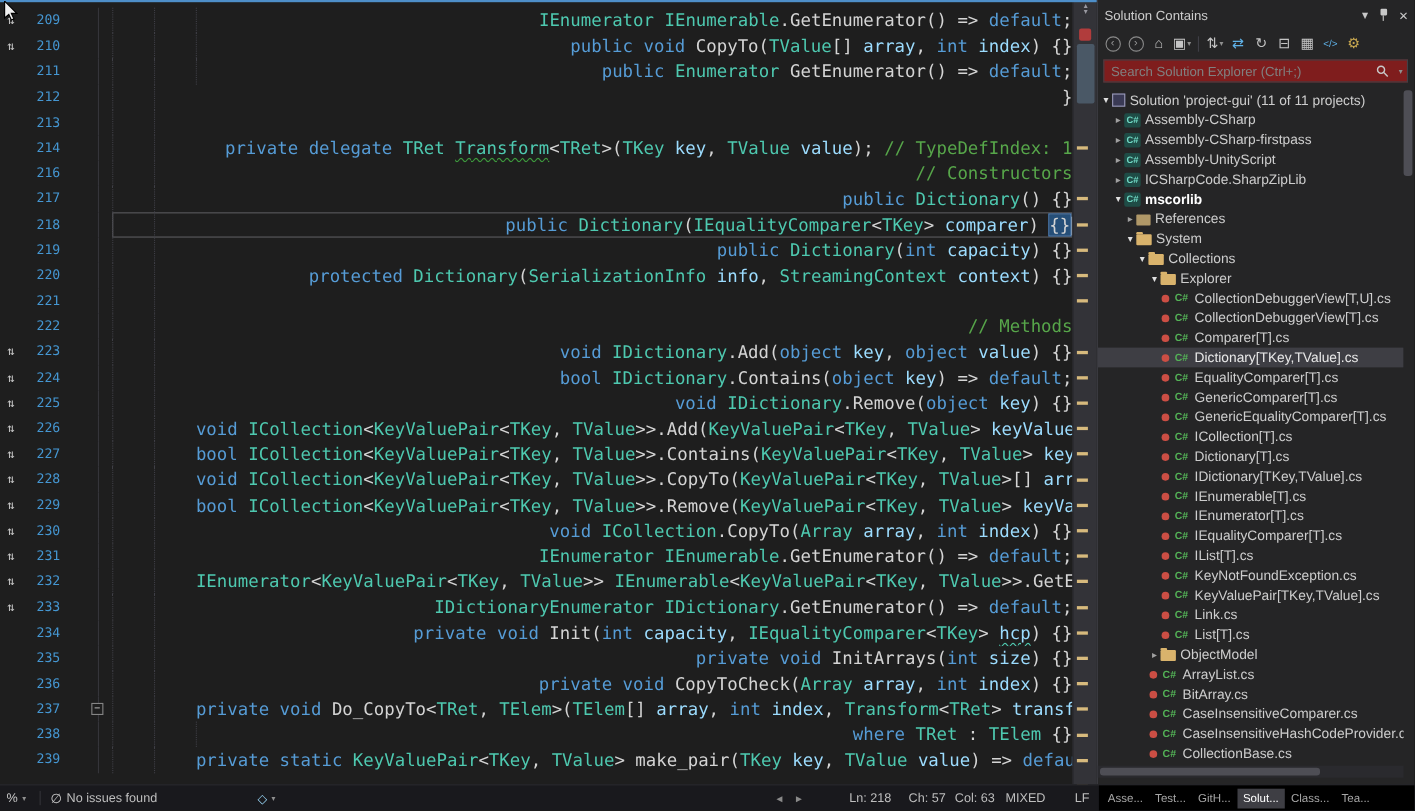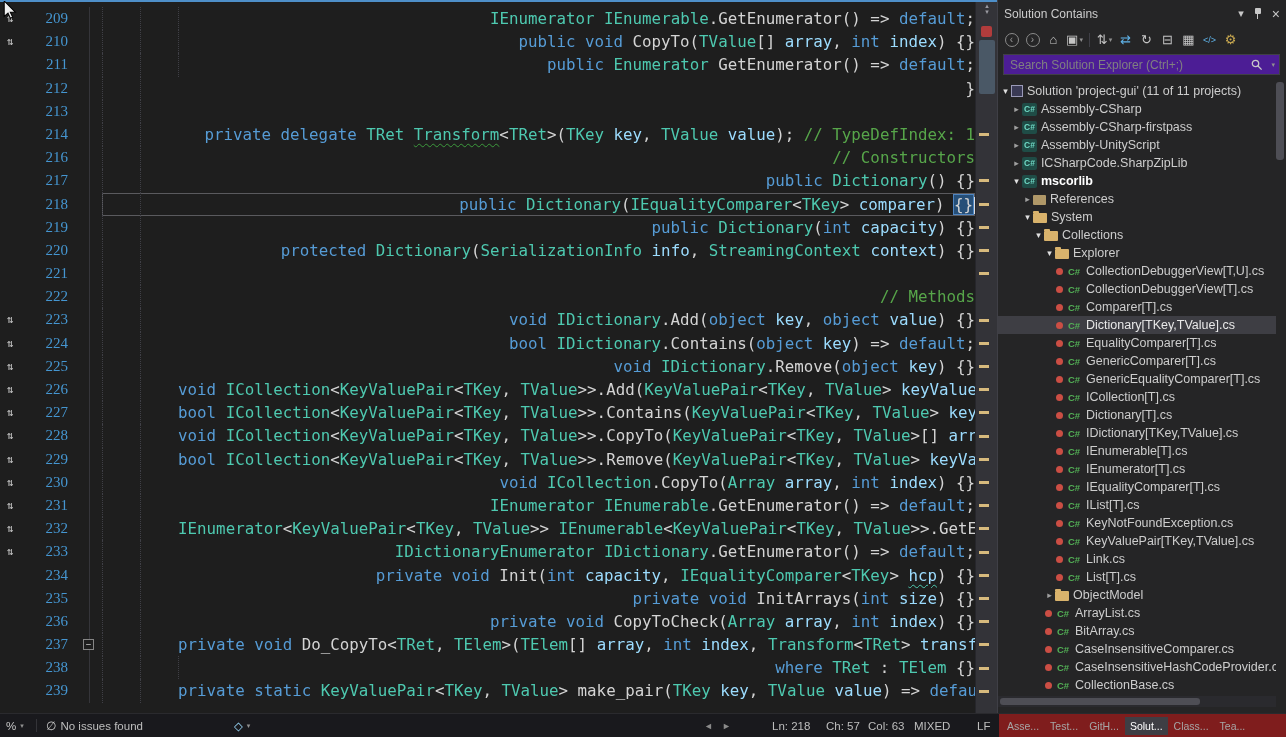--- a/index.html
+++ b/index.html
@@ -6,21 +6,21 @@
   html,body { width:1286px; height:737px; overflow:hidden; background:#1E1E1E;
               font-family:"Liberation Sans", sans-serif; }
   .app { position:relative; width:1286px; height:737px; background:#1E1E1E; }
 
   
   .editor { position:absolute; left:0; top:0; width:975px; height:713px; overflow:hidden; background:#1E1E1E; }
   .top-accent { position:absolute; left:0; top:0; width:997px; height:2px; background:#4E8FC9; z-index:6; }
   #code-lines { position:absolute; left:0; top:7px; right:0; }
   .code-line { display:flex; height:23.2px; font-family:"DejaVu Sans Mono", monospace; font-size:15.8px; line-height:23.2px; white-space:pre; }
   .cell-icon { width:20px; text-align:center; font-size:11px; line-height:23.2px; color:#C8C8C8; flex:none; }
-  .cell-num  { width:56px; text-align:right; padding-right:8px; color:#4596D1; flex:none; font-size:15px;font-family:Liberation Serif, serif; }
+  .cell-num  { width:56px; text-align:center; padding-right:8px; color:#4596D1; flex:none; font-size:12px; }
   .cell-fold { width:26px; flex:none; position:relative; }
   .cell-fold::before { content:""; position:absolute; left:13px; top:0; bottom:0; width:1px; background:#35353A; }
   .foldbox { position:absolute; left:7px; top:6px; width:11px; height:11px; border:1px solid #858585; background:#1E1E1E;
              color:#C8C8C8; font-size:9px; line-height:9px; text-align:center; z-index:2; }
   .cell-code { flex:1; position:relative; overflow:visible;text-align:right; }
   .guide { position:absolute; top:0; bottom:0; border-left:1px dotted #3F3F46; }
   .codetext { position:relative; display:inline-block; }
   .code-line.current .cell-code { outline:1px solid #5A5A5E; outline-offset:-1px; }
   .tok.k { color:#569CD6; }
   .tok.t { color:#4EC9B0; }
@@ -51,21 +51,21 @@
   .hicon { font-size:11px; cursor:default; }
   .pin-shape { position:relative; width:10px; height:13px; display:inline-block; }
   .pin-shape::before { content:""; position:absolute; left:2px; top:1px; width:6px; height:6px; background:#C8C8C8; border-radius:1px; }
   .pin-shape::after  { content:""; position:absolute; left:4px; top:7px; width:1px; height:5px; background:#C8C8C8; }
   .close-x { font-size:14px; line-height:12px; }
   .se-toolbar { height:25px; display:flex; align-items:center; padding:0 4px; gap:2px; }
   .tbicon { min-width:19px; height:18px; display:flex; align-items:center; justify-content:center; color:#C4C4C4; font-size:13px; }
   .tbicon .circ { width:14px; height:14px; border:1px solid #8A8A8A; border-radius:50%; font-size:10px; line-height:12px; text-align:center; color:#9A9A9A; }
   .tbicon .caret { font-size:7px; color:#909090; margin-left:1px; }
   .tbsep { width:1px; height:14px; background:#3F3F46; margin:0 3px; }
-  .se-search { position:relative; margin:2px 6px 3px 5px; height:21px; background:#4c1d95; border:1px solid #404046; }
+  .se-search { position:relative; margin:2px 6px 3px 5px; height:21px; background:#7f1d1d; border:1px solid #404046; }
   .se-search input { position:absolute; inset:0; background:transparent; border:none; outline:none; color:#C8C8C8;
                      font-family:"Liberation Sans", sans-serif; font-size:12px; padding:0 30px 0 6px; }
   .se-search input::placeholder { color:#808080; }
   .search-mag { position:absolute; right:16px; top:4px; }
   .search-caret { position:absolute; right:4px; top:6px; font-size:7px; color:#909090; }
   .se-tree { position:absolute; left:0; right:10px; top:80px; bottom:18px; overflow:hidden; padding-top:2px; }
   .trow { height:18px; display:flex; align-items:center; white-space:nowrap; color:#CDCDCD; font-size:12.5px; }
   .trow.sel { background:#3E3E44; color:#E8E8E8; }
   .arrow { width:11px; flex:none; font-size:9px; text-align:center; }
   .arrow.open { color:#E0E0E0; }
@@ -88,21 +88,21 @@
   .statusbar { position:absolute; left:0; top:713px; width:1286px; height:24px; background:#19191D; border-top:1px solid #2A2A2E; color:#BEBEBE; font-size:11.5px; }
   .sb-item { position:absolute; top:0; height:24px; display:flex; align-items:center; gap:4px; }
   .sb-zoom { left:6px; color:#C8C8C8; }
   .sb-caret { font-size:7px; color:#909090; }
   .sb-sep { position:absolute; left:36px; top:5px; bottom:5px; width:1px; background:#333338; }
   .sb-noissues { left:46px; }
   .noissue-icon { font-size:12px; color:#C8C8C8; }
   .sb-ext { left:234px; color:#9CDCFE; }
   .sb-arrows { left:704px; gap:9px; color:#8A8A8A; font-size:9px; }
   .sb-ln { left:772px; } .sb-ch { left:826px; } .sb-col { left:868px; } .sb-enc { left:914px; } .sb-eol { left:977px; }
-  .panel-tabs { position:absolute; left:999px; top:0; bottom:0; width:287px; background:#7f1d1d; display:flex; align-items:center; padding:0 3px; gap:1px; }
+  .panel-tabs { position:absolute; left:999px; top:0; bottom:0; width:287px; background:#000000; display:flex; align-items:center; padding:0 3px; gap:1px; }
   .tab { font-size:10.5px; color:#A6A6A6; padding:3px 5px; }
   .tab.active { background:#3E3E44; color:#FFFFFF; }
 </style>
 </head>
 <body>
 
 <div class="app">
 
   <div class="editor">
     <div id="code-lines">

